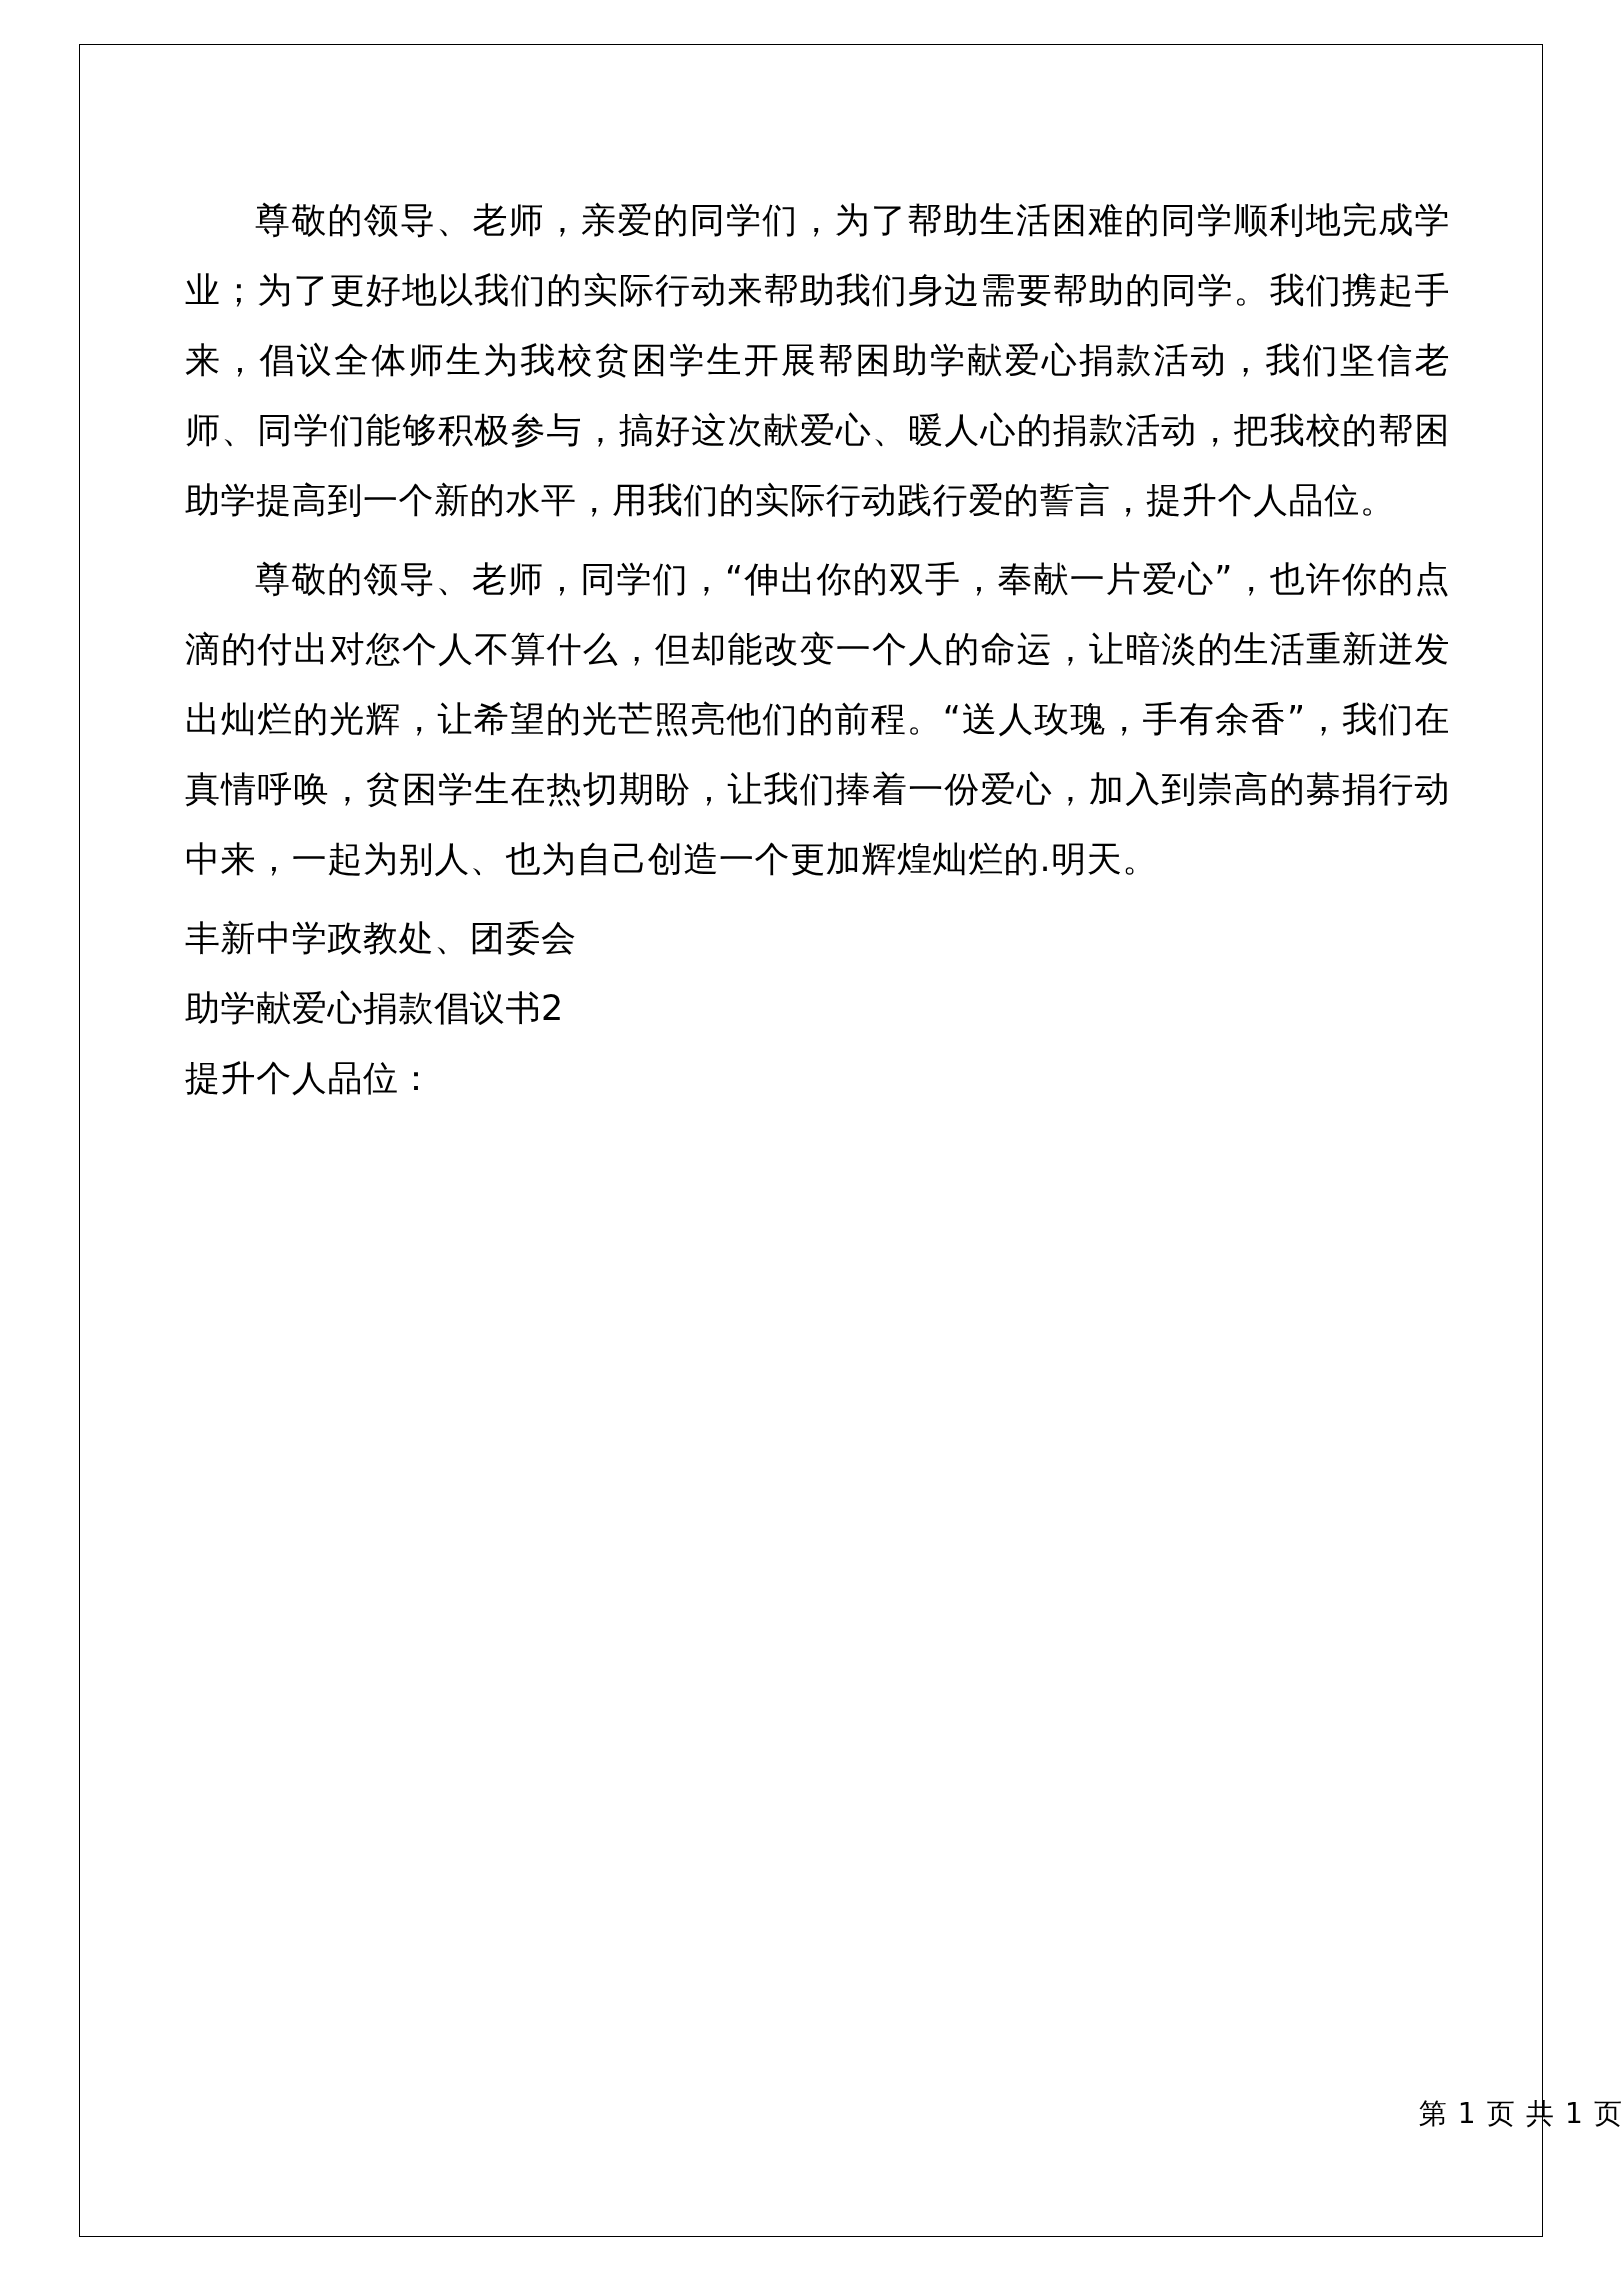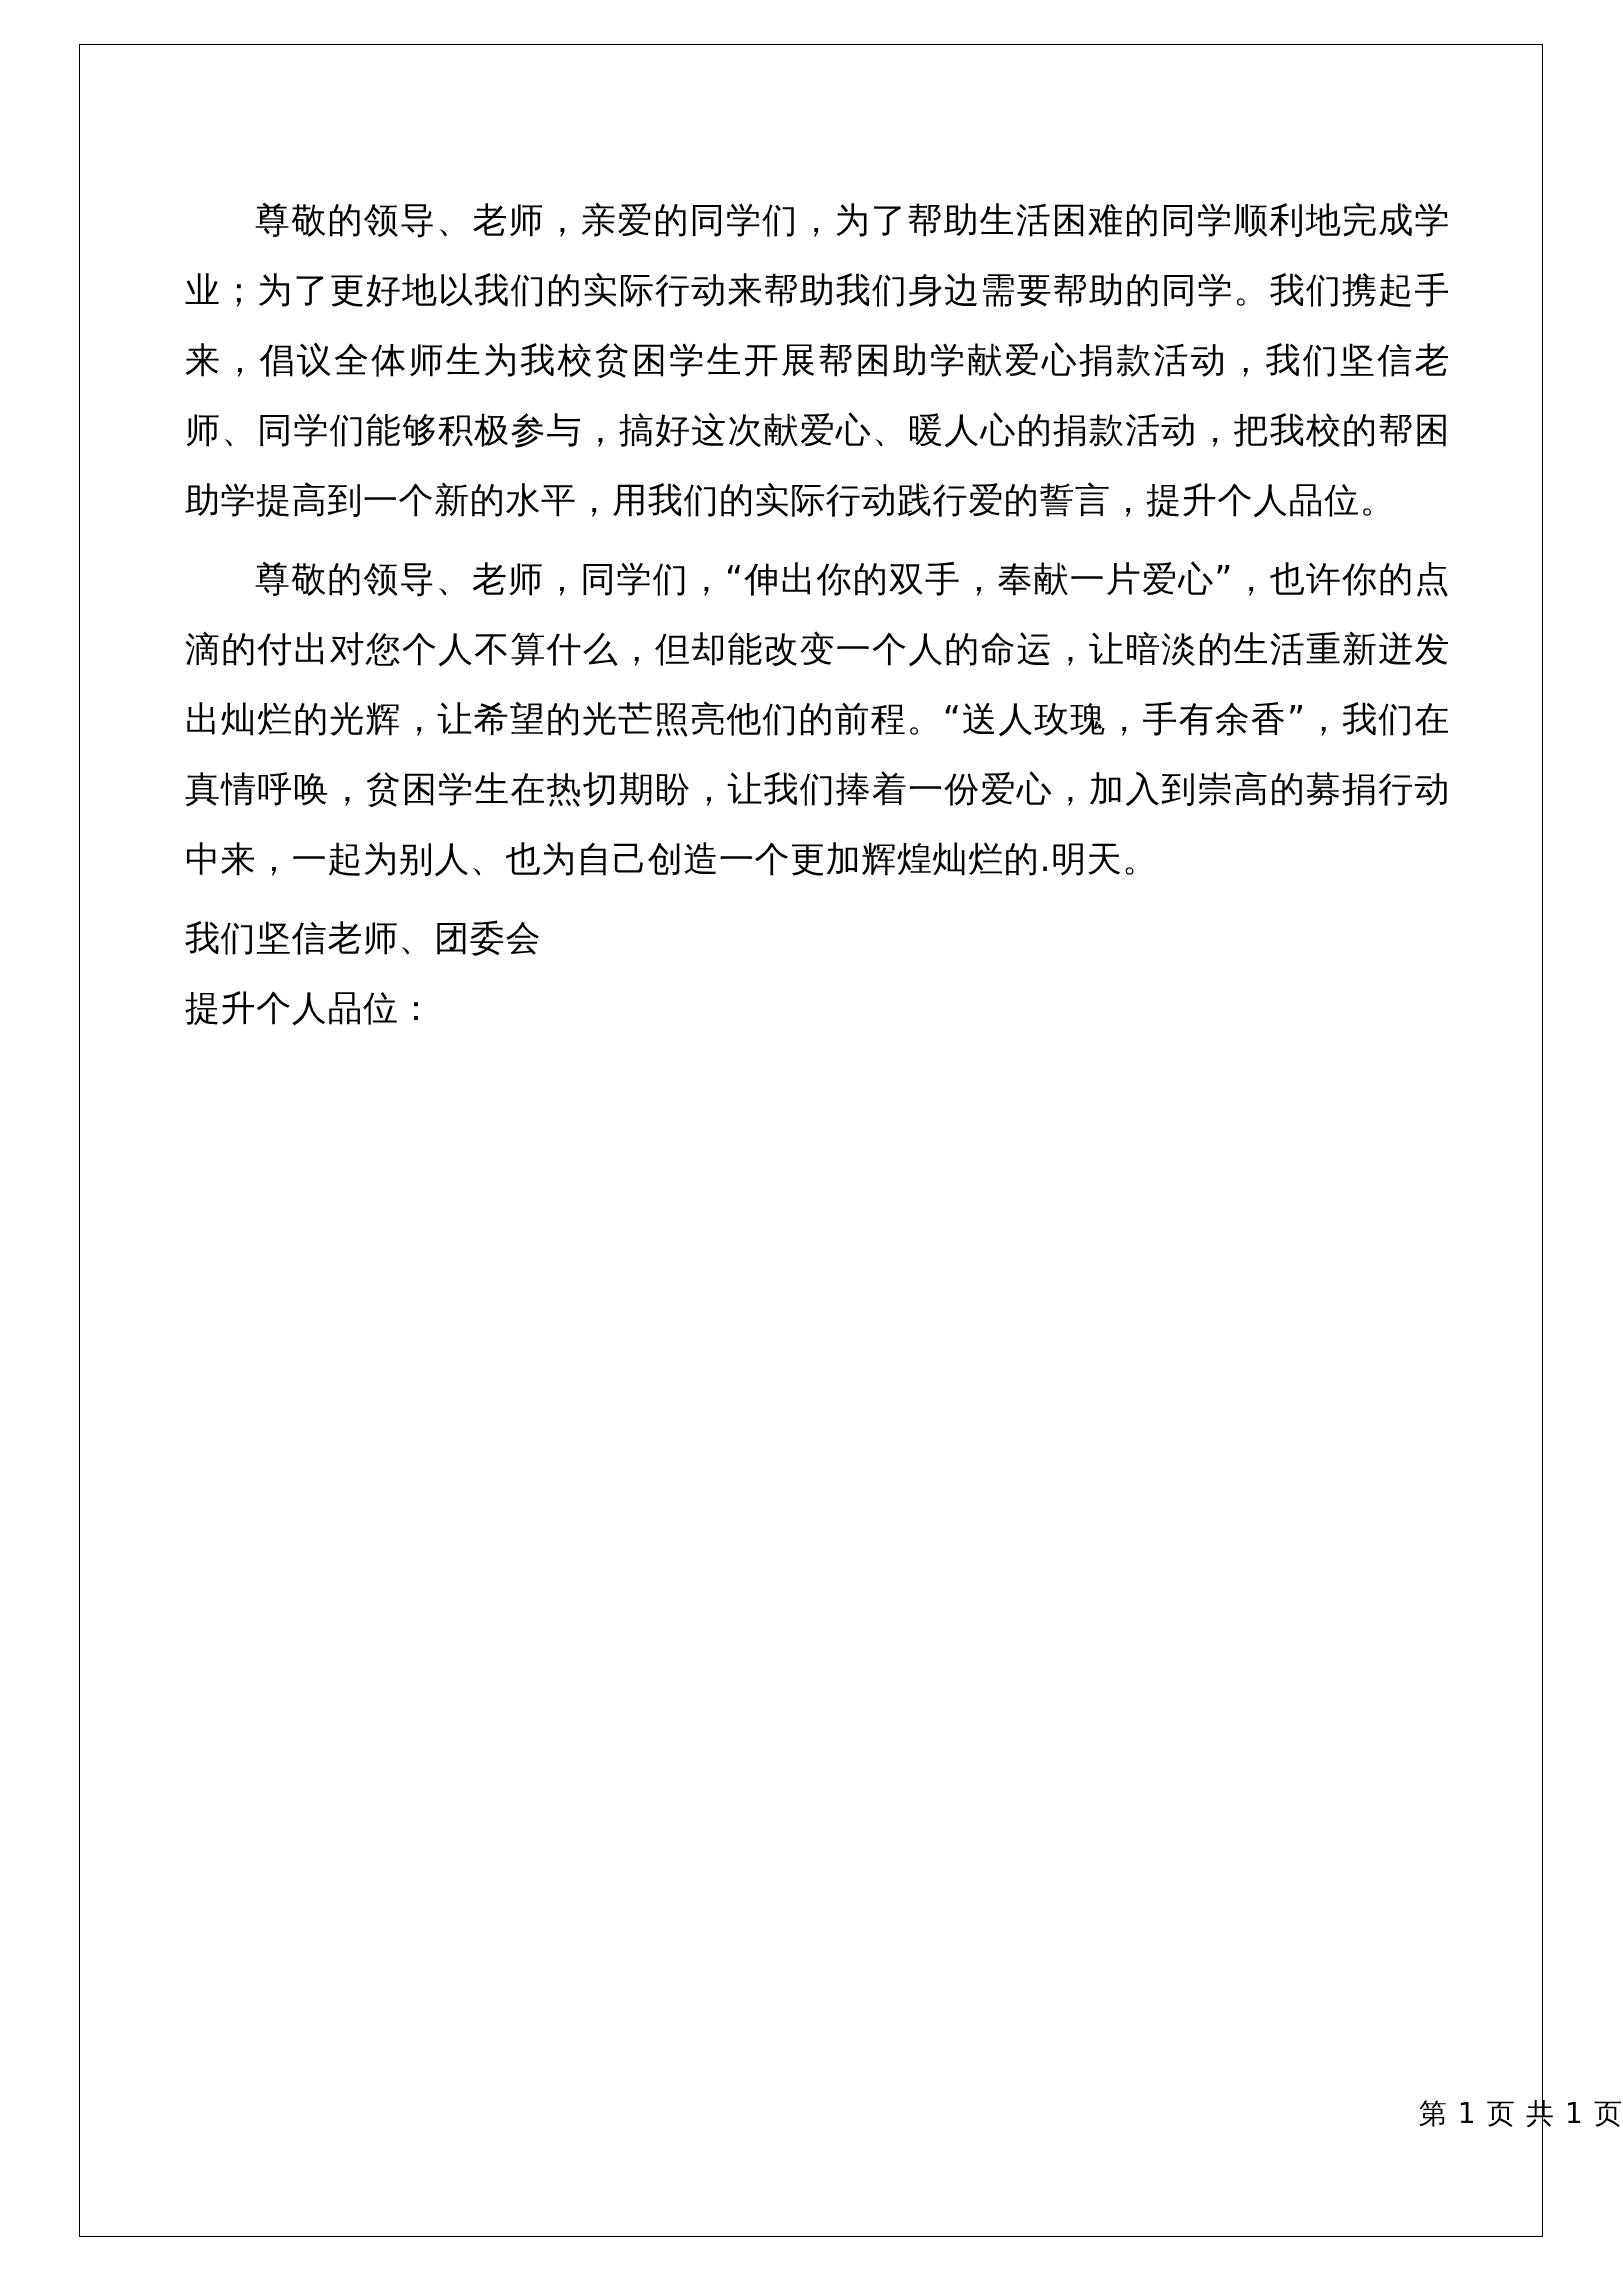--- a/index.html
+++ b/index.html
@@ -66,19 +66,20 @@
 </style>
 </head>
 <body>
 
 <div class="page">
   <div class="page-border"></div>
 
   <div class="content">
     <p class="indent spaced">尊敬的领导、老师，亲爱的同学们，为了帮助生活困难的同学顺利地完成学业；为了更好地以我们的实际行动来帮助我们身边需要帮助的同学。我们携起手来，倡议全体师生为我校贫困学生开展帮困助学献爱心捐款活动，我们坚信老师、同学们能够积极参与，搞好这次献爱心、暖人心的捐款活动，把我校的帮困助学提高到一个新的水平，用我们的实际行动践行爱的誓言，提升个人品位。</p>
     <p class="indent spaced">尊敬的领导、老师，同学们，“伸出你的双手，奉献一片爱心”，也许你的点滴的付出对您个人不算什么，但却能改变一个人的命运，让暗淡的生活重新迸发出灿烂的光辉，让希望的光芒照亮他们的前程。“送人玫瑰，手有余香”，我们在真情呼唤，贫困学生在热切期盼，让我们捧着一份爱心，加入到崇高的募捐行动中来，一起为别人、也为自己创造一个更加辉煌灿烂的.明天。</p>
-    <p>我们坚信老师、团委会</p>
+    <p>丰新中学政教处、团委会</p>
+    <p>助学献爱心捐款倡议书2</p>
     <p>提升个人品位：</p>
   </div>
 
   <div class="footer">第 1 页  共 1 页</div>
 </div>
 
 
 </body></html>

